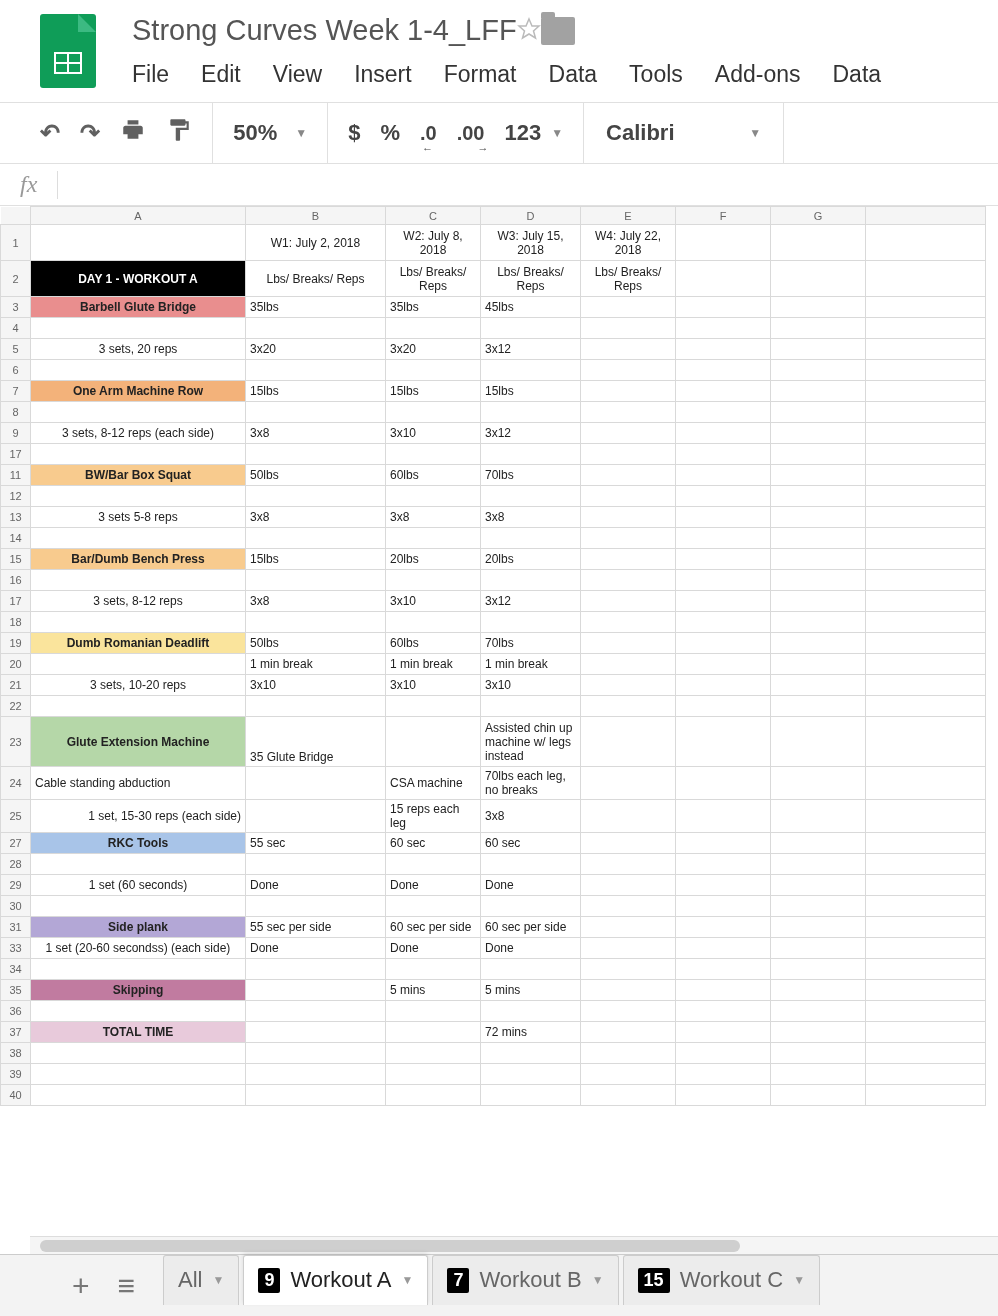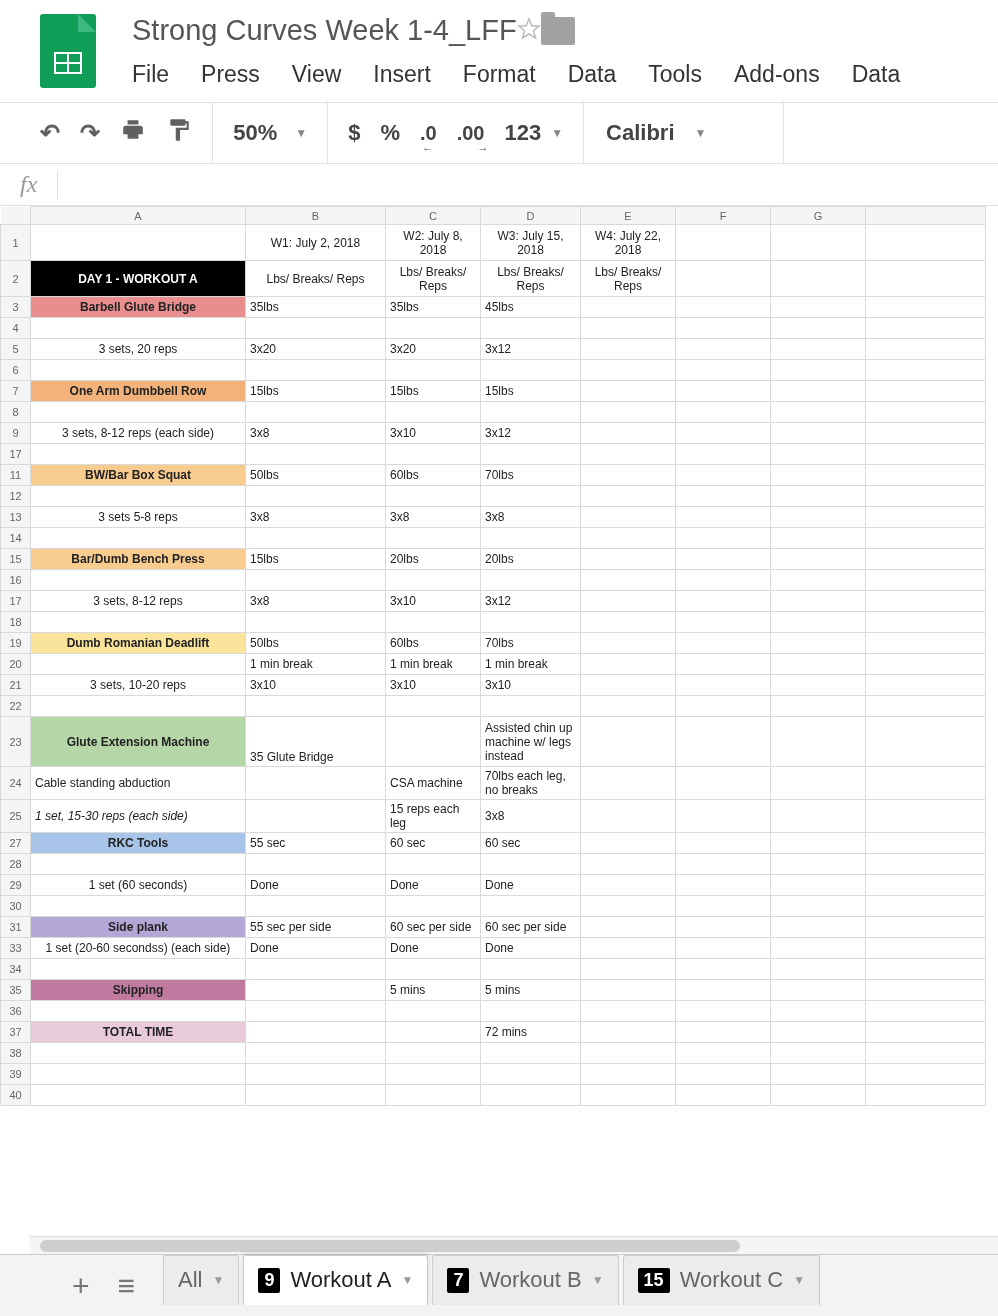--- a/index.html
+++ b/index.html
@@ -29,21 +29,21 @@
 
 .toolbar { display: flex; align-items: center; border-top: 1px solid #e0e0e0; border-bottom: 1px solid #e0e0e0; margin-top: 14px; height: 62px; padding-left: 40px; }
 .tb-group { display: flex; align-items: center; height: 100%; border-right: 1px solid #e0e0e0; padding: 0 20px; gap: 20px; font-size: 22px; color: #444; font-weight: bold; }
 .tb-group.first { padding-left: 0; }
 .tb-icon { font-size: 24px; color: #606060; cursor: pointer; }
 .zoom { display:flex; align-items:center; gap:18px; }
 .caret { font-size: 12px; color: #888; }
 .format-123 { display:flex; align-items:center; gap:10px; }
 .decimal { position:relative; font-size:20px; font-weight:bold; }
 .decimal .arrow { position:absolute; font-size:11px; bottom:-8px; }
-.font-sel { display:flex; align-items:center; justify-content:flex-start; width:200px; padding:0 22px; }
+.font-sel { display:flex; align-items:center; justify-content:space-between; width:200px; padding:0 22px; }
 
 
 .fx-bar { display:flex; align-items:center; height:42px; border-bottom:1px solid #e0e0e0; padding-left:20px; }
 .fx-bar .fx { font-style: italic; font-size: 24px; color: #999; font-family: serif; }
 .fx-bar input { border:none; outline:none; margin-left:20px; font-size:16px; height:28px; border-left:1px solid #ddd; padding-left:10px; width:800px; }
 
 
 .grid-area { position: relative; overflow: hidden; }
 table { border-collapse: collapse; table-layout: fixed; font-size: 12px; color: #222; }
 th, td { border: 1px solid #d9d9d9; overflow: hidden; white-space: normal; }
@@ -91,21 +91,21 @@
       <div class="doc-title">Strong Curves Week 1-4_LFF</div>
       <span class="star-icon">
         <svg viewBox="0 0 24 24" fill="none" stroke="#bbb" stroke-width="1.5">
             <polygon points="12,2 15,9 22,9 16.5,14 18.5,21 12,17 5.5,21 7.5,14 2,9 9,9"></polygon>
           </svg>
       </span>
       <span class="folder-icon"></span>
     </div>
     <div class="menubar">
       <span>File</span>
-      <span>Press</span>
+      <span>Edit</span>
       <span>View</span>
       <span>Insert</span>
       <span>Format</span>
       <span>Data</span>
       <span>Tools</span>
       <span>Add-ons</span>
       <span>Data</span>
     </div>
   </div>
 </div>
@@ -223,21 +223,21 @@
           <td class="c-B" style="height: 21px; text-align: left;"></td>
           <td class="c-C" style="height: 21px; text-align: left;"></td>
           <td class="c-D" style="height: 21px; text-align: left;"></td>
           <td class="c-E" style="height: 21px; text-align: left;"></td>
           <td class="c-F" style="height: 21px; text-align: left;"></td>
           <td class="c-G" style="height: 21px; text-align: left;"></td>
           <td class="c-H" style="height: 21px; text-align: left;"></td>
         </tr>
         <tr>
           <th class="row-head">7</th>
-          <td class="c-A" style="height: 21px; background: rgb(243, 178, 122); font-weight: bold; text-align: center;">One Arm Dumbbell Row</td>
+          <td class="c-A" style="height: 21px; background: rgb(243, 178, 122); font-weight: bold; text-align: center;">One Arm Machine Row</td>
           <td class="c-B" style="height: 21px; text-align: left;">15lbs</td>
           <td class="c-C" style="height: 21px; text-align: left;">15lbs</td>
           <td class="c-D" style="height: 21px; text-align: left;">15lbs</td>
           <td class="c-E" style="height: 21px; text-align: left;"></td>
           <td class="c-F" style="height: 21px; text-align: left;"></td>
           <td class="c-G" style="height: 21px; text-align: left;"></td>
           <td class="c-H" style="height: 21px; text-align: left;"></td>
         </tr>
         <tr>
           <th class="row-head">8</th>
@@ -421,21 +421,21 @@
           <td class="c-B" style="height: 21px; text-align: left;"></td>
           <td class="c-C" style="height: 21px; text-align: left;">CSA machine</td>
           <td class="c-D" style="height: 21px; text-align: left;">70lbs each leg, no breaks</td>
           <td class="c-E" style="height: 21px; text-align: left;"></td>
           <td class="c-F" style="height: 21px; text-align: left;"></td>
           <td class="c-G" style="height: 21px; text-align: left;"></td>
           <td class="c-H" style="height: 21px; text-align: left;"></td>
         </tr>
         <tr>
           <th class="row-head">25</th>
-          <td class="c-A" style="height: 21px; text-align: left; font-style: italic;">1 set, 15-30 reps (each side)</td>
+          <td class="c-A" style="height: 21px; text-align: right;">1 set, 15-30 reps (each side)</td>
           <td class="c-B" style="height: 21px; text-align: left;"></td>
           <td class="c-C" style="height: 21px; text-align: left;">15 reps each leg</td>
           <td class="c-D" style="height: 21px; text-align: left;">3x8</td>
           <td class="c-E" style="height: 21px; text-align: left;"></td>
           <td class="c-F" style="height: 21px; text-align: left;"></td>
           <td class="c-G" style="height: 21px; text-align: left;"></td>
           <td class="c-H" style="height: 21px; text-align: left;"></td>
         </tr>
         <tr>
           <th class="row-head">27</th>

